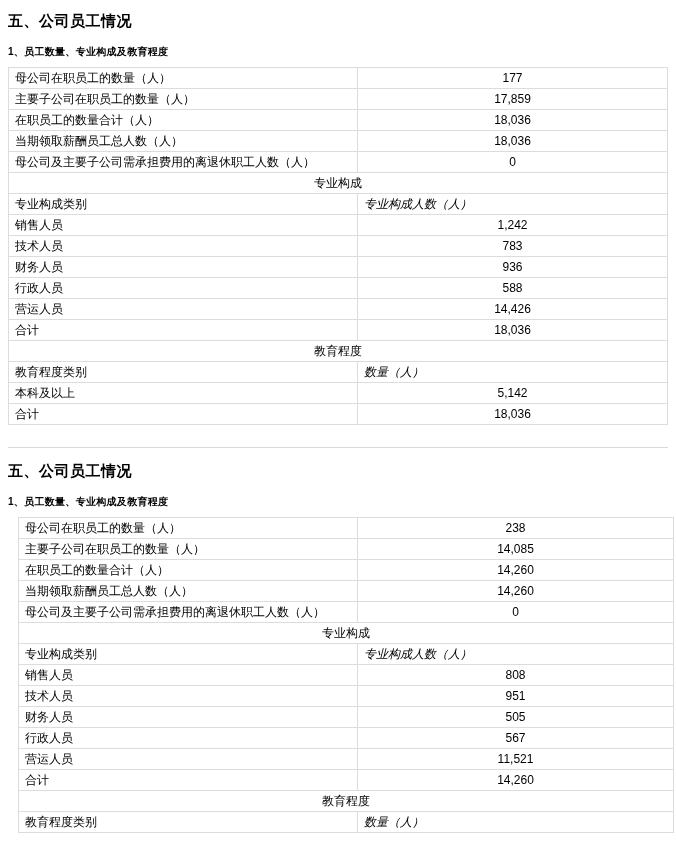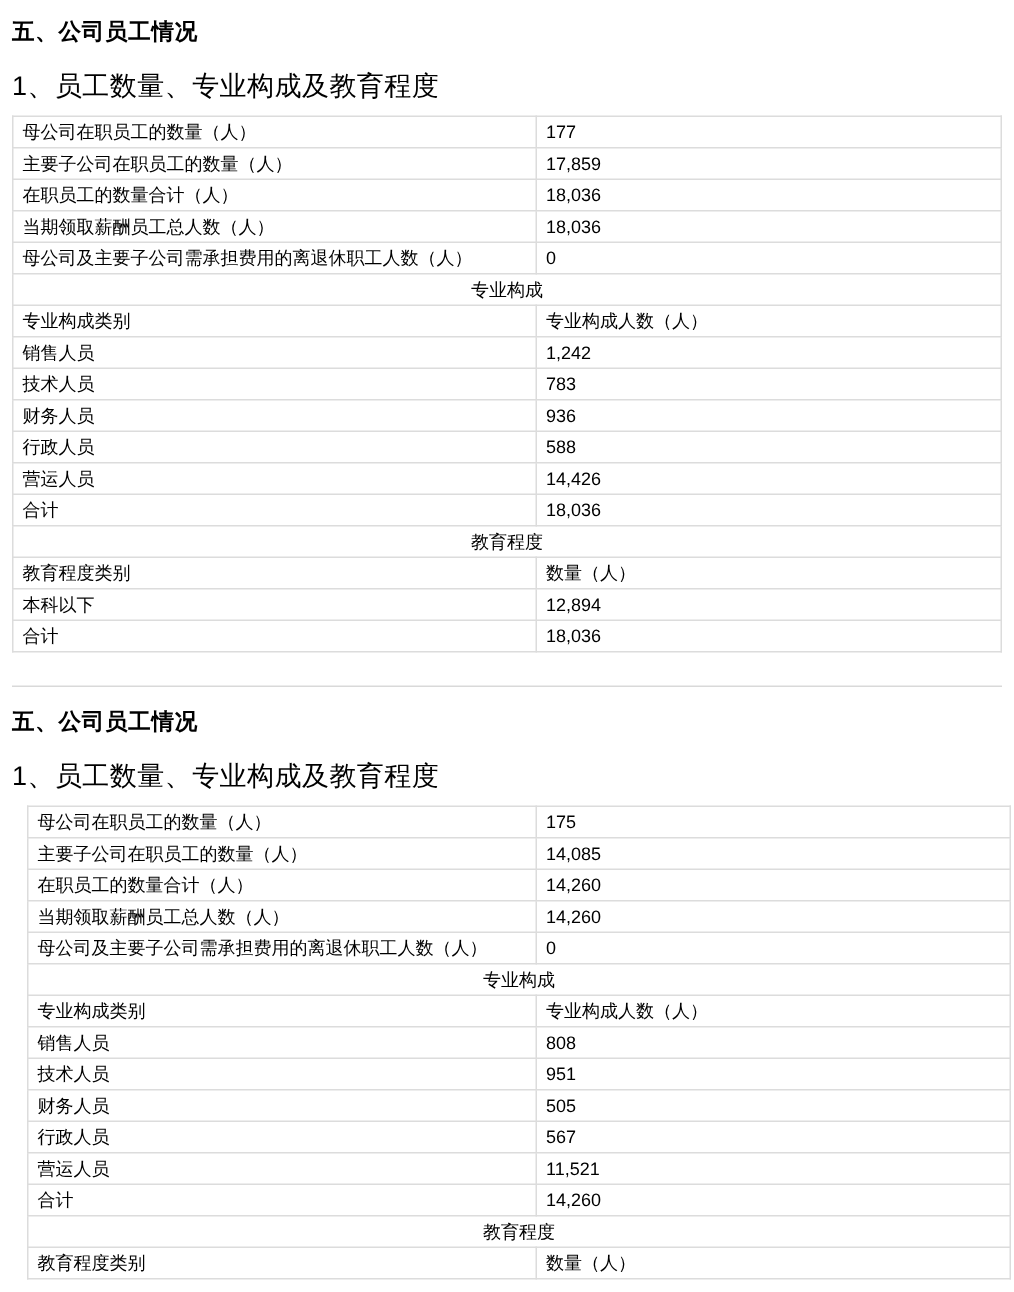--- a/index.html
+++ b/index.html
@@ -22,22 +22,22 @@
   .section {
     margin-bottom: 20px;
   }
   h2.sec-title {
     font-size: 15px;
     font-weight: bold;
     margin: 6px 0 8px 0;
     letter-spacing: 0.5px;
   }
   h3.sub-title {
-    font-size: 18px;
-    font-weight: normal;
+    font-size: 10px;
+    font-weight: bold;
     margin: 14px 0 8px 0;
     letter-spacing: 0.3px;
   }
   table.info-table {
     border-collapse: collapse;
     width: 100%;
     table-layout: fixed;
     font-size: 12px;
     padding-left: 25px;
   }
@@ -48,24 +48,25 @@
     line-height: 14px;
     vertical-align: middle;
     overflow: hidden;
     white-space: nowrap;
   }
   td.label {
     width: 336px;
     text-align: left;
   }
   td.value {
-    text-align: left;
+    text-align: center;
   }
   td.value-left {
     text-align: left;
+    font-style: italic;
   }
   td.full {
     text-align: center;
   }
   .divider {
     border: none;
     border-top: 1px solid #d9d9d9;
     margin: 22px 0 14px 0;
   }
   
@@ -139,41 +140,41 @@
           <td class="value">18,036</td>
         </tr>
         <tr>
           <td class="full" colspan="2">教育程度</td>
         </tr>
         <tr>
           <td class="label">教育程度类别</td>
           <td class="value-left">数量（人）</td>
         </tr>
         <tr>
-          <td class="label">本科以下</td>
-          <td class="value">12,894</td>
+          <td class="label">本科及以上</td>
+          <td class="value">5,142</td>
         </tr>
         <tr>
           <td class="label">合计</td>
           <td class="value">18,036</td>
         </tr>
       </tbody>
     </table>
   </div>
 
   <hr class="divider">
 
   <div class="section block-2">
     <h2 class="sec-title">五、公司员工情况</h2>
     <h3 class="sub-title">1、员工数量、专业构成及教育程度</h3>
     <table class="info-table">
       <tbody>
         <tr>
           <td class="label">母公司在职员工的数量（人）</td>
-          <td class="value">175</td>
+          <td class="value">238</td>
         </tr>
         <tr>
           <td class="label">主要子公司在职员工的数量（人）</td>
           <td class="value">14,085</td>
         </tr>
         <tr>
           <td class="label">在职员工的数量合计（人）</td>
           <td class="value">14,260</td>
         </tr>
         <tr>

